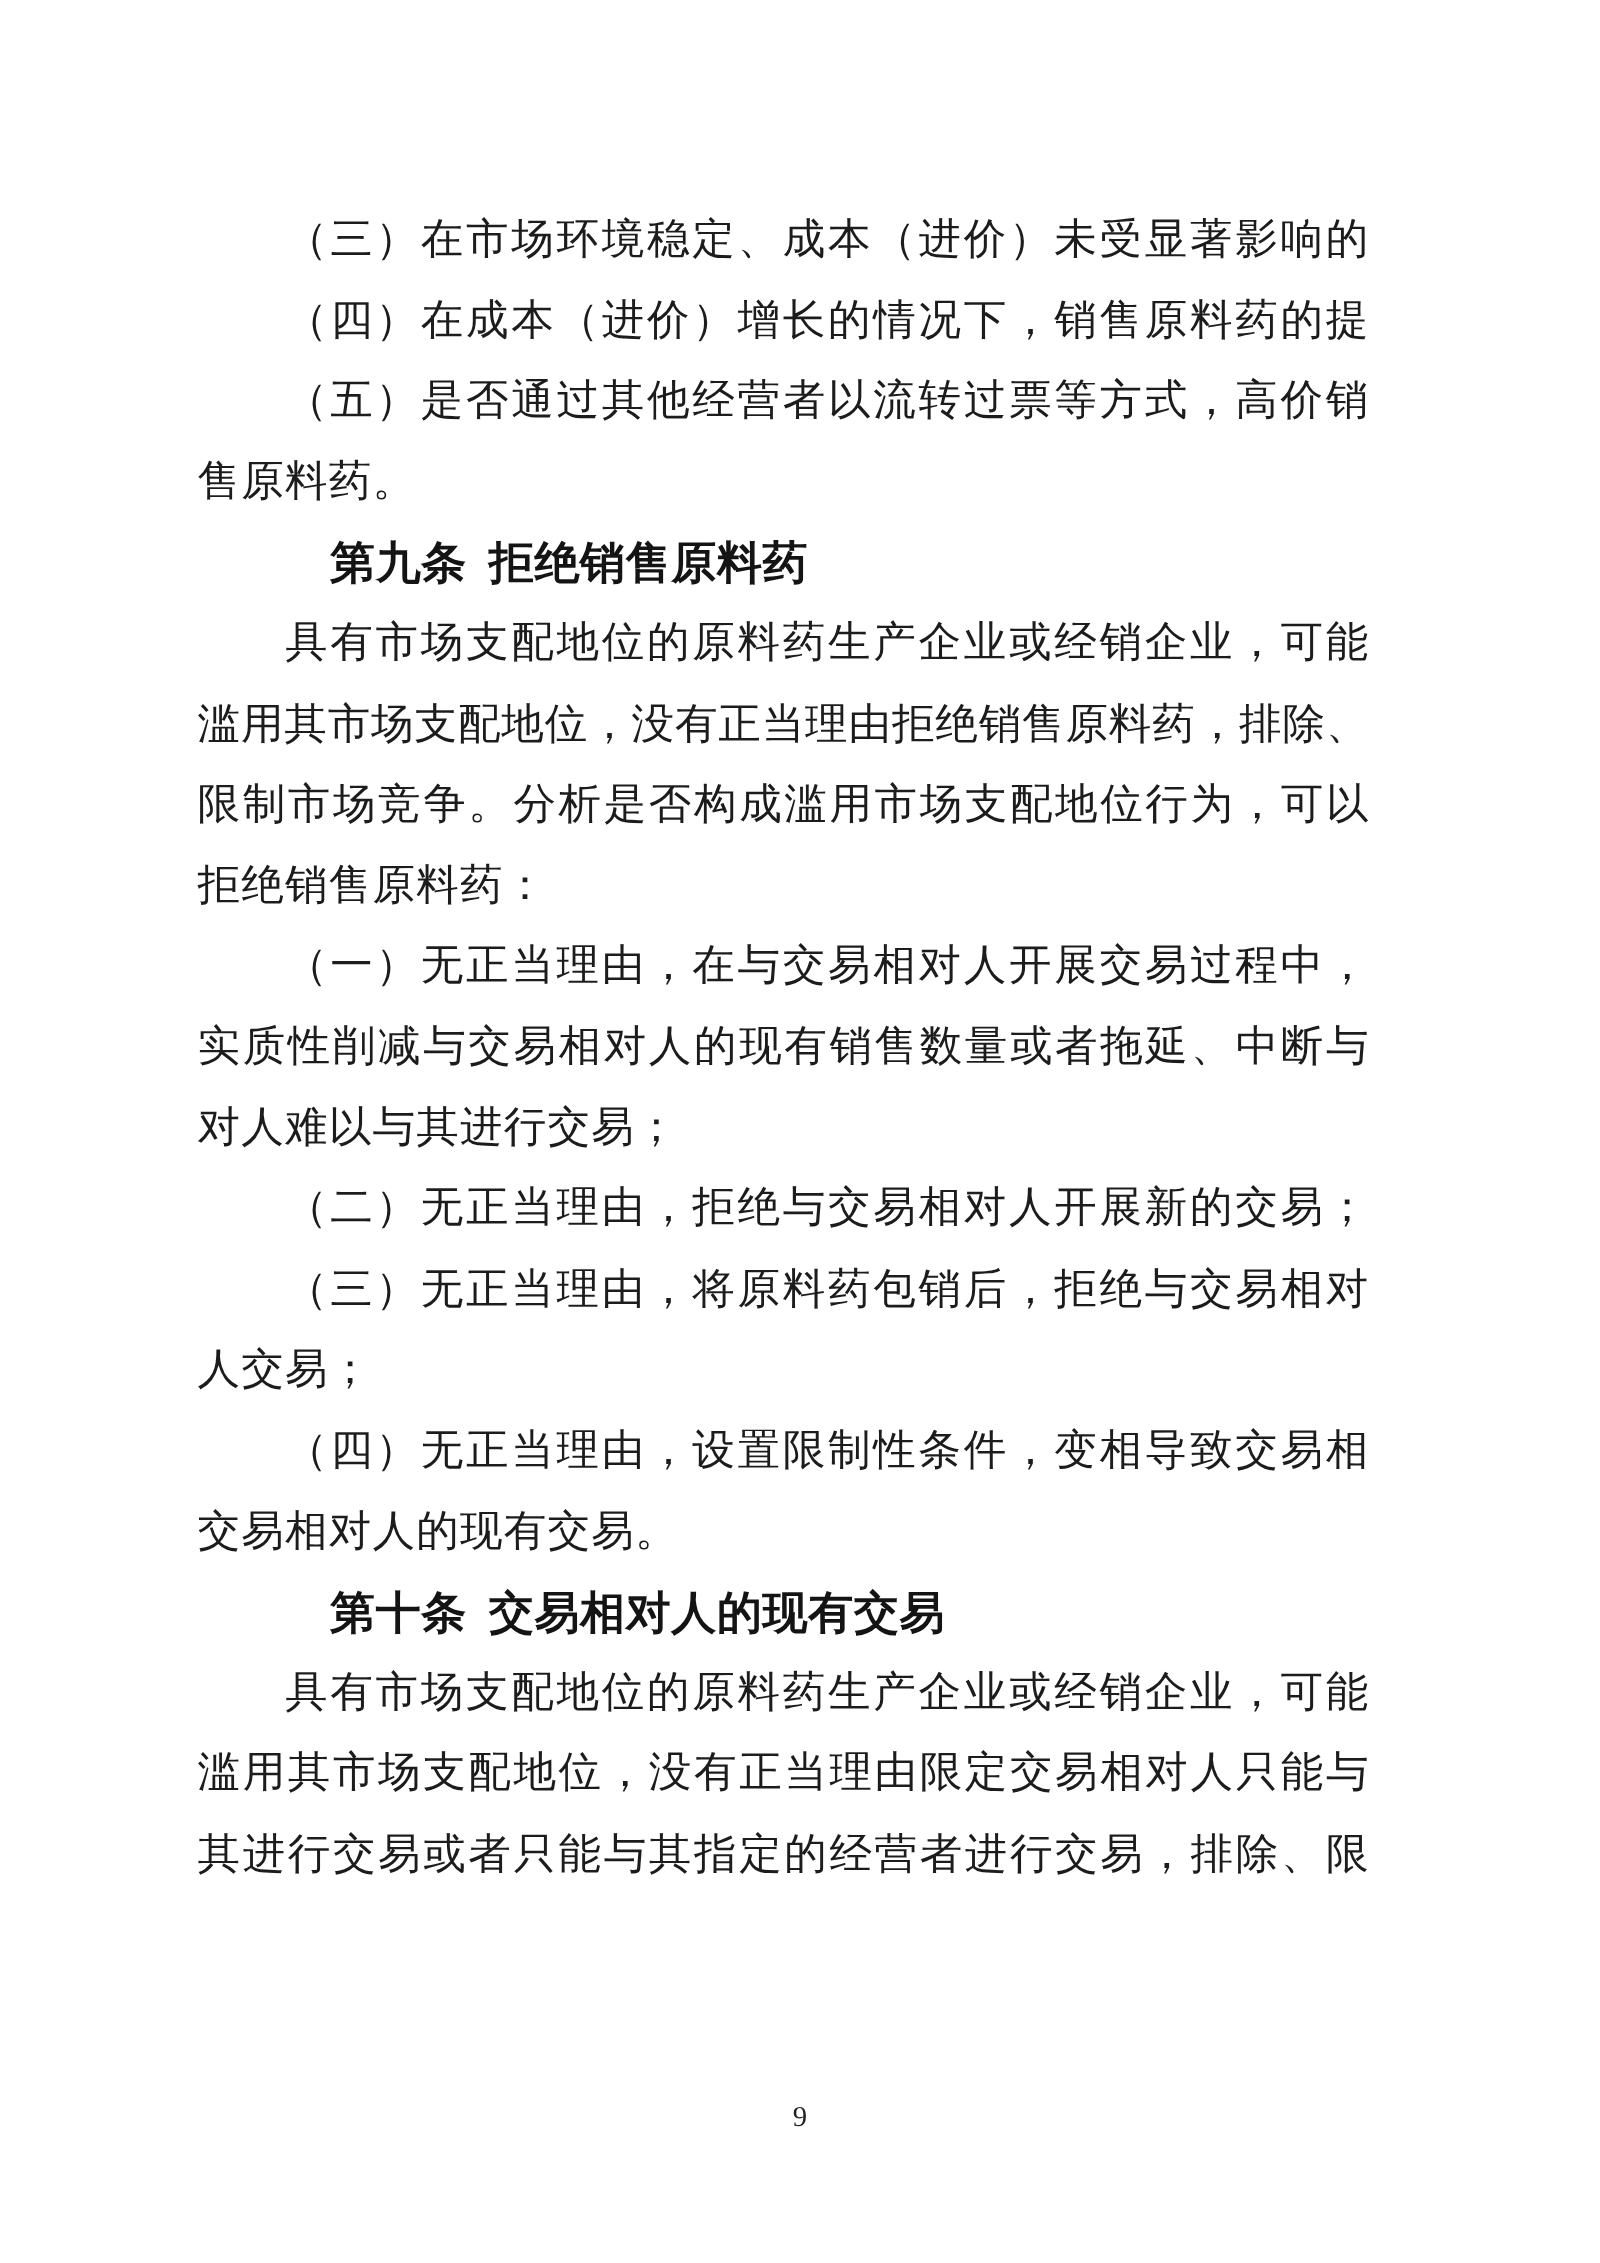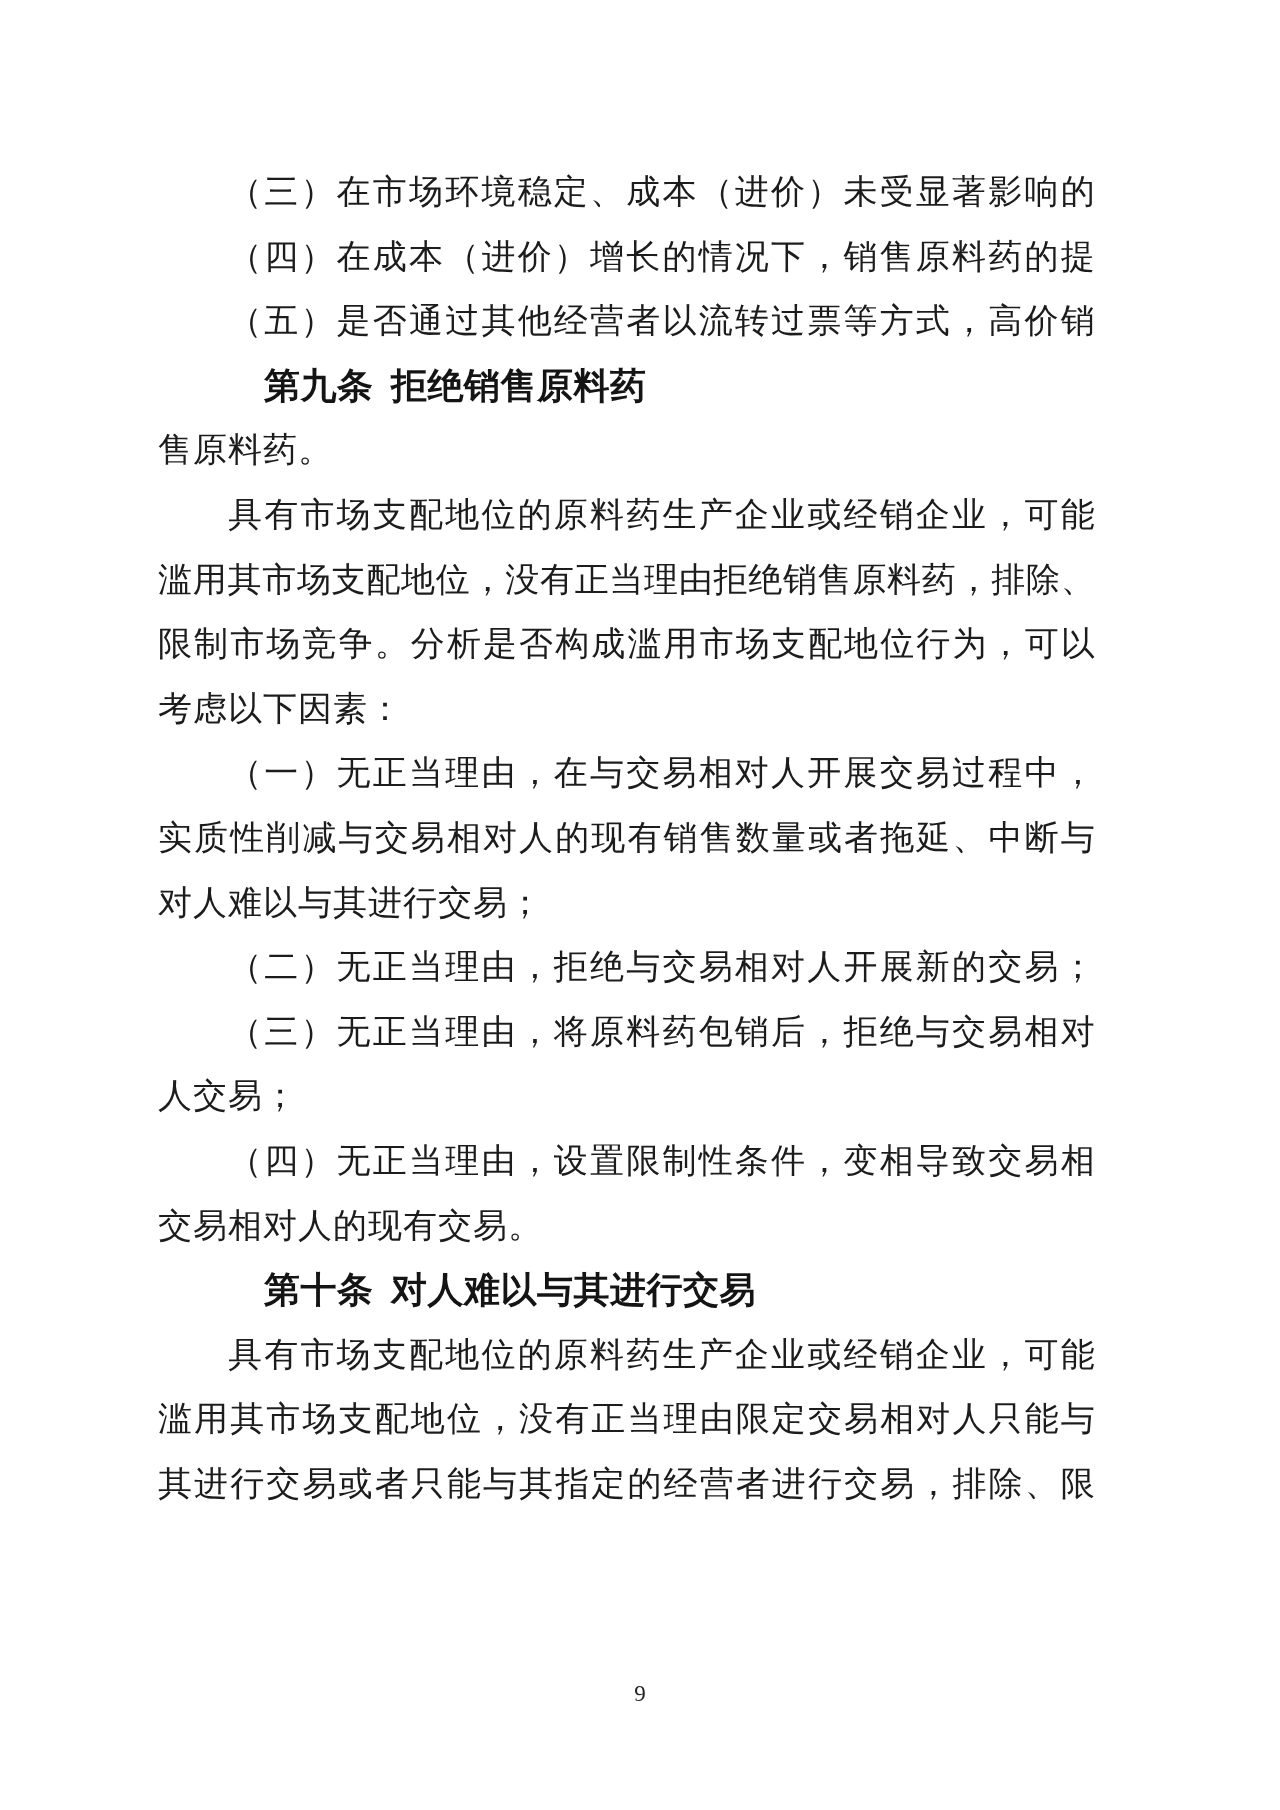--- a/index.html
+++ b/index.html
@@ -138,22 +138,22 @@
         <span>过</span>
         <span>票</span>
         <span>等</span>
         <span>方</span>
         <span>式</span>
         <span>，</span>
         <span>高</span>
         <span>价</span>
         <span>销</span>
       </div>
+      <div class="line">售原料药。</div>
       <div class="line heading">第九条 拒绝销售原料药</div>
-      <div class="line">售原料药。</div>
       <div class="line fill indent">
         <span>具</span>
         <span>有</span>
         <span>市</span>
         <span>场</span>
         <span>支</span>
         <span>配</span>
         <span>地</span>
         <span>位</span>
         <span>的</span>
@@ -223,21 +223,21 @@
         <span>支</span>
         <span>配</span>
         <span>地</span>
         <span>位</span>
         <span>行</span>
         <span>为</span>
         <span>，</span>
         <span>可</span>
         <span>以</span>
       </div>
-      <div class="line">考虑以下因素：</div>
+      <div class="line">拒绝销售原料药：</div>
       <div class="line fill indent">
         <span>（</span>
         <span>一</span>
         <span>）</span>
         <span>无</span>
         <span>正</span>
         <span>当</span>
         <span>理</span>
         <span>由</span>
         <span>，</span>
@@ -359,21 +359,21 @@
         <span>，</span>
         <span>变</span>
         <span>相</span>
         <span>导</span>
         <span>致</span>
         <span>交</span>
         <span>易</span>
         <span>相</span>
       </div>
       <div class="line">交易相对人的现有交易。</div>
-      <div class="line heading">第十条 对人难以与其进行交易</div>
+      <div class="line heading">第十条 交易相对人的现有交易</div>
       <div class="line fill indent">
         <span>具</span>
         <span>有</span>
         <span>市</span>
         <span>场</span>
         <span>支</span>
         <span>配</span>
         <span>地</span>
         <span>位</span>
         <span>的</span>

